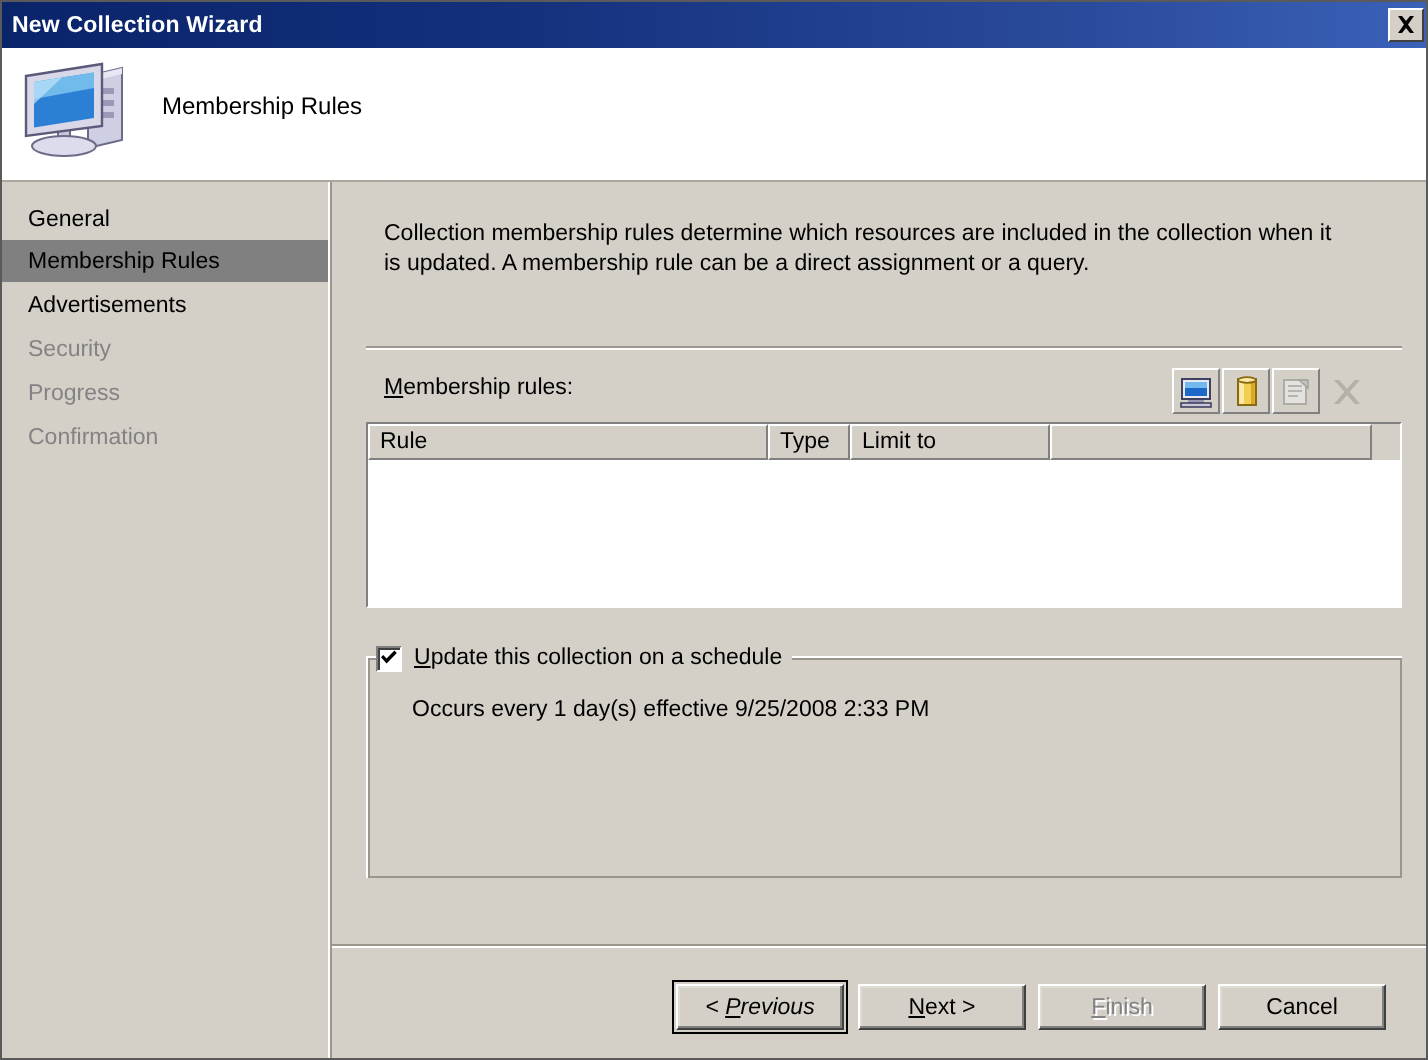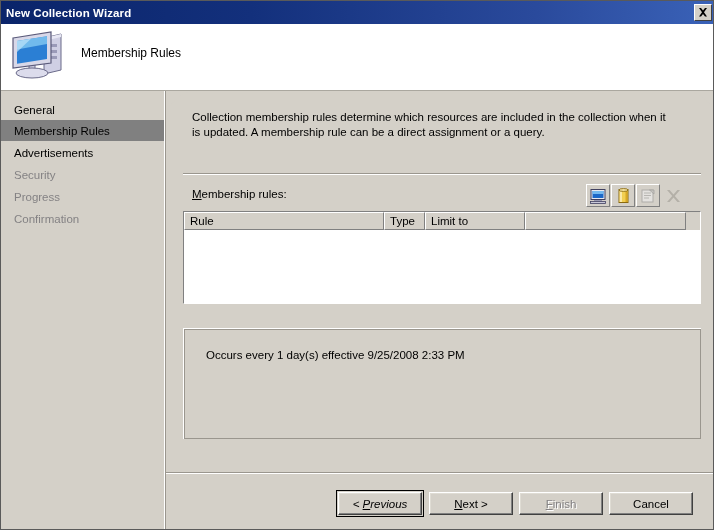--- a/index.html
+++ b/index.html
@@ -479,20 +479,28 @@
       <div id="lv-header">
         <div class="lv-col" style="width:200px;">Rule</div>
         <div class="lv-col" style="width:41px;">Type</div>
         <div class="lv-col" style="width:100px;">Limit to</div>
         <div class="lv-col" style="width:161px;"></div>
       </div>
     </div>
 
     <div id="sched-group">
       <div id="sched-group-inner"></div>
+      <div id="sched-legend">
+        <div id="sched-checkbox">
+          <svg width="9" height="8" viewBox="0 0 9 8">
+            <path d="M0.5,3.6 L1.6,2.5 L3.3,4.3 L7.2,0.3 L8.4,1.5 L3.3,6.8 Z" fill="#000000"></path>
+          </svg>
+        </div>
+        <div id="sched-legend-label"><span class="acc">U</span><span>pdate this collection on a schedule</span></div>
+      </div>
       <div id="sched-desc">Occurs every  1 day(s) effective 9/25/2008 2:33 PM</div>
     </div>
 
   </div>
 
   <div id="bottom-sep"></div>
   <div id="navbar">
     <div class="btn nav-btn default" id="btn-previous">
         <span>&lt; <span class="acc">P</span>revious</span>
       </div>

